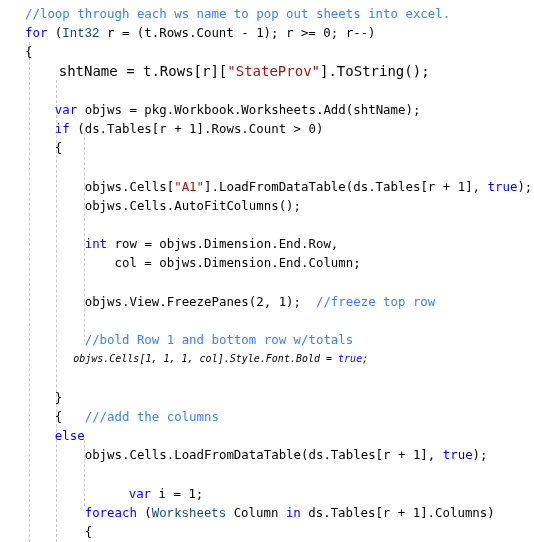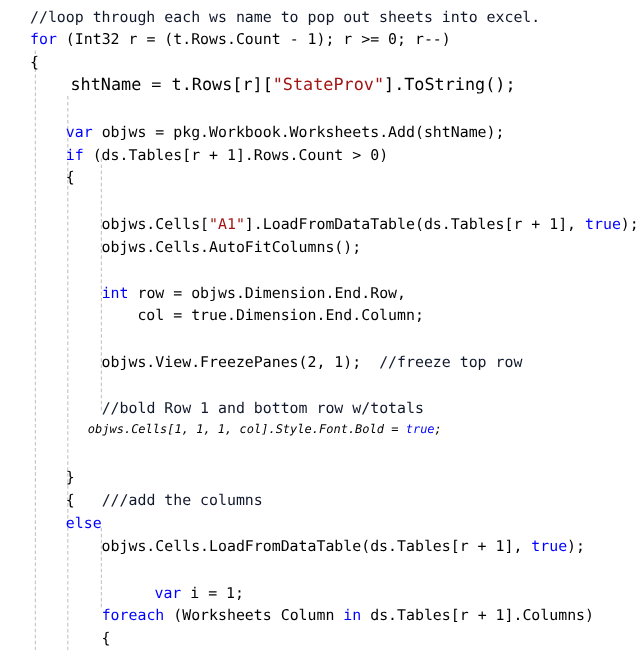--- a/index.html
+++ b/index.html
@@ -44,23 +44,23 @@
     height: 19.2px;
     line-height: 19.2px;
     font-size: 12.4px;
     letter-spacing: 0px;
     white-space: pre;
     color: #000000;
     padding-left: 25px;
     font-family: "DejaVu Sans Mono", "Liberation Mono", monospace;
   }
 
-  .tok-cmt   { color: #0f172a; }
+  .tok-cmt   { color: #3b82f6; }
   .tok-kw    { color: #0000ff; }
-  .tok-type  { color: #000000; }
+  .tok-type  { color: #0c4a6e; font-family: Liberation Mono, monospace; }
   .tok-str   { color: #a31515; }
   .tok-txt   { color: #000000; }
 </style>
 </head>
 <body>
 
 <div id="code-editor">
   <div id="indent-guides-layer">
       <div class="indent-guide" style="left: 29px; top: 42px; height: 500px; border-left-color: rgb(200, 200, 200);"></div>
       <div class="indent-guide" style="left: 56px; top: 80px; height: 462px; border-left-color: rgb(200, 200, 200);"></div>
@@ -74,21 +74,21 @@
       <div class="code-line" style="line-height: 19.2px; height: 19.2px; font-size: 14px; padding-left: 25px;"><span class="tok-txt">    shtName = t.Rows[r][</span><span class="tok-str">"StateProv"</span><span class="tok-txt">].ToString();</span></div>
       <div class="code-line" style="line-height: 19.2px; height: 19.2px; font-size: 12.4px; padding-left: 25px;"><span class="tok-txt"></span></div>
       <div class="code-line" style="line-height: 19.2px; height: 19.2px; font-size: 12.4px; padding-left: 25px;"><span class="tok-txt">    </span><span class="tok-kw">var</span><span class="tok-txt"> objws = pkg.Workbook.Worksheets.Add(shtName);</span></div>
       <div class="code-line" style="line-height: 19.2px; height: 19.2px; font-size: 12.4px; padding-left: 25px;"><span class="tok-txt">    </span><span class="tok-kw">if</span><span class="tok-txt"> (ds.Tables[r + 1].Rows.Count &gt; 0)</span></div>
       <div class="code-line" style="line-height: 19.2px; height: 19.2px; font-size: 12.4px; padding-left: 25px;"><span class="tok-txt">    {</span></div>
       <div class="code-line" style="line-height: 19.2px; height: 19.2px; font-size: 12.4px; padding-left: 25px;"><span class="tok-txt"></span></div>
       <div class="code-line" style="line-height: 19.2px; height: 19.2px; font-size: 12.4px; padding-left: 25px;"><span class="tok-txt">        objws.Cells[</span><span class="tok-str">"A1"</span><span class="tok-txt">].LoadFromDataTable(ds.Tables[r + 1], </span><span class="tok-kw">true</span><span class="tok-txt">);</span></div>
       <div class="code-line" style="line-height: 19.2px; height: 19.2px; font-size: 12.4px; "><span class="tok-txt">        objws.Cells.AutoFitColumns();</span></div>
       <div class="code-line" style="line-height: 19.2px; height: 19.2px; font-size: 12.4px; padding-left: 25px;"><span class="tok-txt"></span></div>
       <div class="code-line" style="line-height: 19.2px; height: 19.2px; font-size: 12.4px; padding-left: 25px;"><span class="tok-txt">        </span><span class="tok-kw">int</span><span class="tok-txt"> row = objws.Dimension.End.Row,</span></div>
-      <div class="code-line" style="line-height: 19.2px; height: 19.2px; font-size: 12.4px; padding-left: 25px;"><span class="tok-txt">            col = true.Dimension.End.Column;</span></div>
+      <div class="code-line" style="line-height: 19.2px; height: 19.2px; font-size: 12.4px; padding-left: 25px;"><span class="tok-txt">            col = objws.Dimension.End.Column;</span></div>
       <div class="code-line" style="line-height: 19.2px; height: 19.2px; font-size: 12.4px; padding-left: 25px;"><span class="tok-txt"></span></div>
       <div class="code-line" style="line-height: 19.2px; height: 19.2px; font-size: 12.4px; padding-left: 25px;"><span class="tok-txt">        objws.View.FreezePanes(2, 1);  </span><span class="tok-cmt">//freeze top row</span></div>
       <div class="code-line" style="line-height: 19.2px; height: 19.2px; font-size: 12.4px; padding-left: 25px;"><span class="tok-txt"></span></div>
       <div class="code-line" style="line-height: 19.2px; height: 19.2px; font-size: 12.4px; padding-left: 25px;"><span class="tok-txt">        </span><span class="tok-cmt">//bold Row 1 and bottom row w/totals</span></div>
       <div class="code-line" style="line-height: 19.2px; height: 19.2px; font-size: 10px;  font-style: italic;"><span class="tok-txt">        objws.Cells[1, 1, 1, col].Style.Font.Bold = </span><span class="tok-kw">true</span><span class="tok-txt">;</span></div>
       <div class="code-line" style="line-height: 19.2px; height: 19.2px; font-size: 12.4px; padding-left: 25px;"><span class="tok-txt"></span></div>
       <div class="code-line" style="line-height: 19.2px; height: 19.2px; font-size: 12.4px; padding-left: 25px;"><span class="tok-txt">    }</span></div>
       <div class="code-line" style="line-height: 19.2px; height: 19.2px; font-size: 12.4px; padding-left: 25px;"><span class="tok-txt">    {   </span><span class="tok-cmt">///add the columns</span></div>
       <div class="code-line" style="line-height: 19.2px; height: 19.2px; font-size: 12.4px; padding-left: 25px;"><span class="tok-txt">    </span><span class="tok-kw">else</span></div>
       <div class="code-line" style="line-height: 19.2px; height: 19.2px; font-size: 12.4px; padding-left: 25px;"><span class="tok-txt">        objws.Cells.LoadFromDataTable(ds.Tables[r + 1], </span><span class="tok-kw">true</span><span class="tok-txt">);</span></div>

